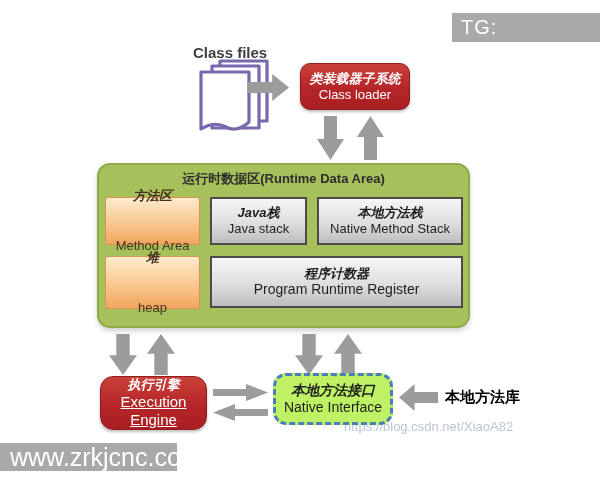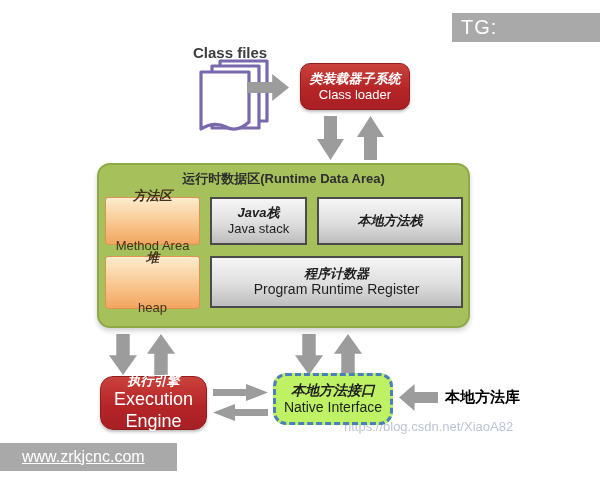--- a/index.html
+++ b/index.html
@@ -5,21 +5,21 @@
   * { margin:0; padding:0; box-sizing:border-box; }
   html,body { background:#fff; }
   body { font-family:"Liberation Sans","DejaVu Sans",sans-serif; }
   .stage { position:relative; width:600px; height:480px; background:#ffffff; overflow:hidden; }
 
   
   .tg-badge { position:absolute; left:452px; top:13px; width:148px; height:29px;
     background:#a9a9a9; color:#fff; font-size:20px; line-height:29px; padding-left:9px;
     letter-spacing:1px; }
   .site-badge { position:absolute; left:0; top:443px; width:177px; height:28px;
-    background:#a9a9a9; color:#fff; font-size:16px; line-height:28px; padding-left:22px;text-decoration:underline; }
+    background:#a9a9a9; color:#fff; font-size:25px; line-height:28px; padding-left:10px; }
   .watermark { position:absolute; left:344px; top:419px; font-size:13px;
     color:rgba(175,185,205,0.85); white-space:nowrap; }
 
   
   .class-files-label { position:absolute; left:193px; top:44px; font-size:15px;
     font-weight:bold; color:#3d3d3d; }
   .lib-label { position:absolute; left:445px; top:388px; font-size:15px;
     font-weight:bold; color:#000000; }
 
   
@@ -71,21 +71,21 @@
   .nstack { left:317px; top:197px; width:146px; height:48px; }
   .heap   { left:105px; top:256px; width:95px;  height:53px; }
   .pcr    { left:210px; top:256px; width:253px; height:52px; }
   .pcr .en { font-size:14px; }
 
   .niface { left:273px; top:373px; width:120px; height:52px; background:#bef264;
     border:3px dashed #4a7fbb; border-radius:13px; color:#1e1e1e; }
   .niface .zh { font-size:14px; }
   .niface .en { font-size:14px; }
   .engine .zh { font-size:13px; }
-  .engine .en { font-size:18px; }
+  .engine .en { font-size:15px;text-decoration:underline; }
 </style>
 </head>
 <body>
 
 <div class="stage">
 
   <div class="tg-badge">TG: MYYJJPP</div>
   <div class="site-badge">www.zrkjcnc.com</div>
   <div class="watermark">https://blog.csdn.net/XiaoA82</div>
 
@@ -124,20 +124,21 @@
     <span class="en">Method Area</span>
   </div>
 
   <div class="box grayb jstack">
     <span class="zh">Java栈</span>
     <span class="en">Java stack</span>
   </div>
 
   <div class="box grayb nstack">
     <span class="zh">本地方法栈</span>
+    <span class="en">Native Method Stack</span>
   </div>
 
   <div class="box orange heap">
     <span class="zh">堆</span>
     <span class="en">heap</span>
   </div>
 
   <div class="box grayb pcr">
     <span class="zh">程序计数器</span>
     <span class="en">Program Runtime Register</span>

